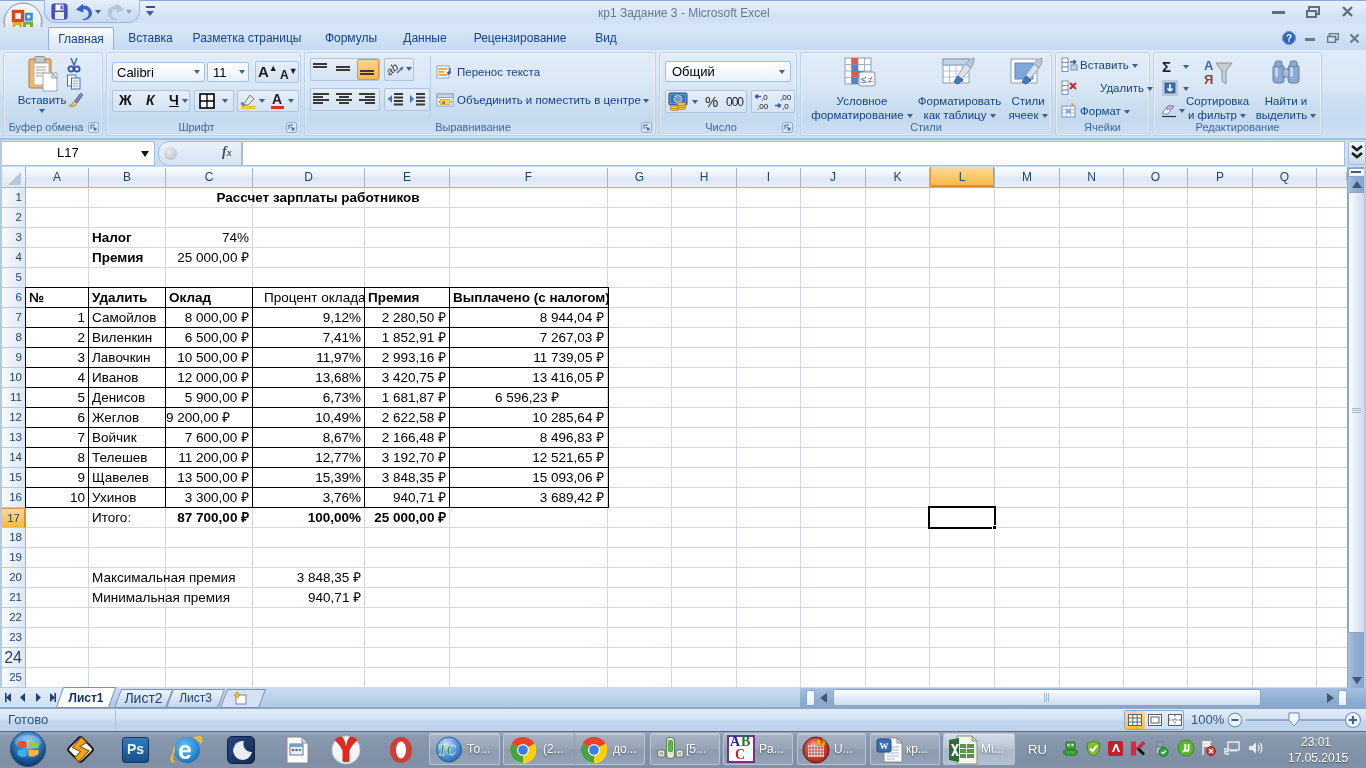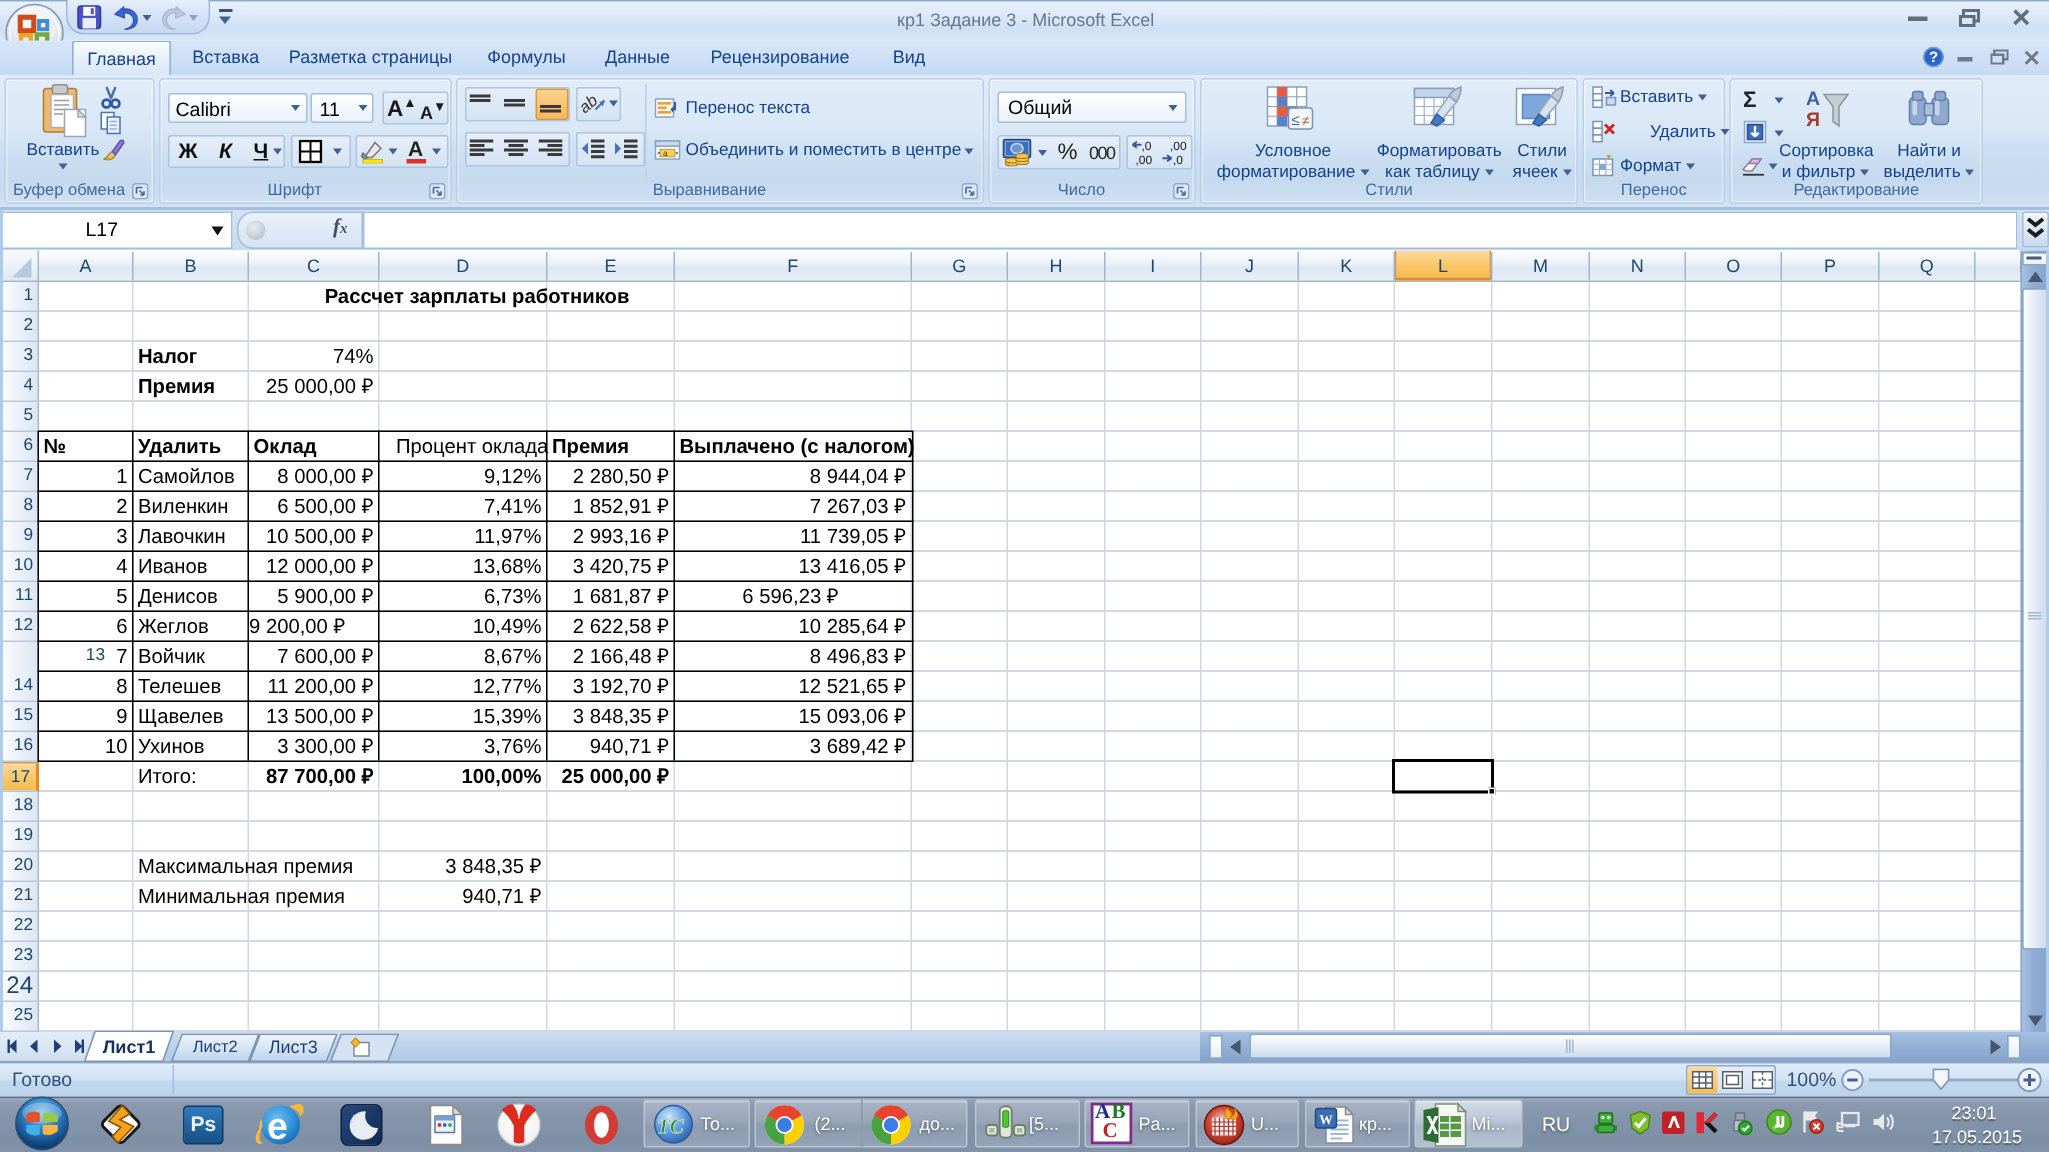--- a/index.html
+++ b/index.html
@@ -112,21 +112,21 @@
   </svg>
 <div class="abs" style="left:659px;top:52px;width:138px;height:84px;border:1px solid #bcd0e6;border-radius:3px;background:linear-gradient(#e2ecf9 0%,#d9e7f6 40%,#cde0f2 60%,#c5d9ee 82%,#cfdff1 100%);box-shadow:inset 0 0 0 1px rgba(255,255,255,.45);"></div>
 <div class="abs" style="left:659px;top:121px;width:124px;height:13px;font-size:11px;color:#3e6aa0;text-align:center;">Число</div>
 <svg class="abs" style="left:782px;top:122px;" width="11" height="11" viewBox="0 0 11 11">
     <rect x="0.5" y="0.5" width="10" height="10" rx="2" fill="#dce8f6" stroke="#8fa9c9"></rect>
     <path d="M3 3 L7 3 M3 3 L3 7 M5 5 L8 8 M8 8 L8 5.5 M8 8 L5.5 8" stroke="#3e6aa0" stroke-width="1.1" fill="none"></path>
   </svg>
 <div class="abs" style="left:800px;top:52px;width:252px;height:84px;border:1px solid #bcd0e6;border-radius:3px;background:linear-gradient(#e2ecf9 0%,#d9e7f6 40%,#cde0f2 60%,#c5d9ee 82%,#cfdff1 100%);box-shadow:inset 0 0 0 1px rgba(255,255,255,.45);"></div>
 <div class="abs" style="left:800px;top:121px;width:252px;height:13px;font-size:11px;color:#3e6aa0;text-align:center;">Стили</div>
 <div class="abs" style="left:1055px;top:52px;width:95px;height:84px;border:1px solid #bcd0e6;border-radius:3px;background:linear-gradient(#e2ecf9 0%,#d9e7f6 40%,#cde0f2 60%,#c5d9ee 82%,#cfdff1 100%);box-shadow:inset 0 0 0 1px rgba(255,255,255,.45);"></div>
-<div class="abs" style="left:1055px;top:121px;width:95px;height:13px;font-size:11px;color:#3e6aa0;text-align:center;">Перенос</div>
+<div class="abs" style="left:1055px;top:121px;width:95px;height:13px;font-size:11px;color:#3e6aa0;text-align:center;">Ячейки</div>
 <div class="abs" style="left:1153px;top:52px;width:169px;height:84px;border:1px solid #bcd0e6;border-radius:3px;background:linear-gradient(#e2ecf9 0%,#d9e7f6 40%,#cde0f2 60%,#c5d9ee 82%,#cfdff1 100%);box-shadow:inset 0 0 0 1px rgba(255,255,255,.45);"></div>
 <div class="abs" style="left:1153px;top:121px;width:169px;height:13px;font-size:11px;color:#3e6aa0;text-align:center;">Редактирование</div>
 
 <svg class="abs" style="left:26px;top:56px;" width="34" height="36" viewBox="0 0 34 36">
  <rect x="3" y="3" width="22" height="29" rx="2" fill="#edb96e" stroke="#ad7b33"></rect>
  <rect x="9" y="0.5" width="10" height="6" rx="1.5" fill="#c9c9c9" stroke="#8d8d8d"></rect>
  <rect x="8" y="7" width="15" height="22" fill="#fdfdfd" stroke="#b0b0b0"></rect>
  <g stroke="#9c9c9c" stroke-width="1">
       <path d="M10 11 H20 M10 14 H20 M10 17 H20 M10 20 H16"></path>
     </g>
@@ -489,21 +489,21 @@
 <div class="abs" style="left:0;top:228px;width:26px;height:20px;text-align:right;padding-right:4px;line-height:19px;font-size:11.5px;color:#1e4669;border-bottom:1px solid #b6c8dd;">3</div>
 <div class="abs" style="left:0;top:248px;width:26px;height:20px;text-align:right;padding-right:4px;line-height:19px;font-size:11.5px;color:#1e4669;border-bottom:1px solid #b6c8dd;">4</div>
 <div class="abs" style="left:0;top:268px;width:26px;height:20px;text-align:right;padding-right:4px;line-height:19px;font-size:11.5px;color:#1e4669;border-bottom:1px solid #b6c8dd;">5</div>
 <div class="abs" style="left:0;top:288px;width:26px;height:20px;text-align:right;padding-right:4px;line-height:19px;font-size:11.5px;color:#1e4669;border-bottom:1px solid #b6c8dd;">6</div>
 <div class="abs" style="left:0;top:308px;width:26px;height:20px;text-align:right;padding-right:4px;line-height:19px;font-size:11.5px;color:#1e4669;border-bottom:1px solid #b6c8dd;">7</div>
 <div class="abs" style="left:0;top:328px;width:26px;height:20px;text-align:right;padding-right:4px;line-height:19px;font-size:11.5px;color:#1e4669;border-bottom:1px solid #b6c8dd;">8</div>
 <div class="abs" style="left:0;top:348px;width:26px;height:20px;text-align:right;padding-right:4px;line-height:19px;font-size:11.5px;color:#1e4669;border-bottom:1px solid #b6c8dd;">9</div>
 <div class="abs" style="left:0;top:368px;width:26px;height:20px;text-align:right;padding-right:4px;line-height:19px;font-size:11.5px;color:#1e4669;border-bottom:1px solid #b6c8dd;">10</div>
 <div class="abs" style="left:0;top:388px;width:26px;height:20px;text-align:right;padding-right:4px;line-height:19px;font-size:11.5px;color:#1e4669;border-bottom:1px solid #b6c8dd;">11</div>
 <div class="abs" style="left:0;top:408px;width:26px;height:20px;text-align:right;padding-right:4px;line-height:19px;font-size:11.5px;color:#1e4669;border-bottom:1px solid #b6c8dd;">12</div>
-<div class="abs" style="left:0;top:428px;width:26px;height:20px;text-align:right;padding-right:4px;line-height:19px;font-size:11.5px;color:#1e4669;border-bottom:1px solid #b6c8dd;margin-left:48px;">13</div>
+<div class="abs" style="left:0;top:428px;width:26px;height:20px;text-align:right;padding-right:4px;line-height:19px;font-size:11.5px;color:#1e4669;border-bottom:1px solid #b6c8dd;">13</div>
 <div class="abs" style="left:0;top:448px;width:26px;height:20px;text-align:right;padding-right:4px;line-height:19px;font-size:11.5px;color:#1e4669;border-bottom:1px solid #b6c8dd;">14</div>
 <div class="abs" style="left:0;top:468px;width:26px;height:20px;text-align:right;padding-right:4px;line-height:19px;font-size:11.5px;color:#1e4669;border-bottom:1px solid #b6c8dd;">15</div>
 <div class="abs" style="left:0;top:488px;width:26px;height:20px;text-align:right;padding-right:4px;line-height:19px;font-size:11.5px;color:#1e4669;border-bottom:1px solid #b6c8dd;">16</div>
 <div class="abs" style="left:0;top:508px;width:26px;height:20px;background:linear-gradient(#fbd9a2,#f9c96d 50%,#f6bb50);border-right:2px solid #e78a23;border-top:1px solid #e2963f;text-align:right;padding-right:4px;line-height:19px;font-size:11.5px;color:#1e4669;border-bottom:1px solid #b6c8dd;">17</div>
 <div class="abs" style="left:0;top:528px;width:26px;height:20px;text-align:right;padding-right:4px;line-height:19px;font-size:11.5px;color:#1e4669;border-bottom:1px solid #b6c8dd;">18</div>
 <div class="abs" style="left:0;top:548px;width:26px;height:20px;text-align:right;padding-right:4px;line-height:19px;font-size:11.5px;color:#1e4669;border-bottom:1px solid #b6c8dd;">19</div>
 <div class="abs" style="left:0;top:568px;width:26px;height:20px;text-align:right;padding-right:4px;line-height:19px;font-size:11.5px;color:#1e4669;border-bottom:1px solid #b6c8dd;">20</div>
 <div class="abs" style="left:0;top:588px;width:26px;height:20px;text-align:right;padding-right:4px;line-height:19px;font-size:11.5px;color:#1e4669;border-bottom:1px solid #b6c8dd;">21</div>
 <div class="abs" style="left:0;top:608px;width:26px;height:20px;text-align:right;padding-right:4px;line-height:19px;font-size:11.5px;color:#1e4669;border-bottom:1px solid #b6c8dd;">22</div>
 <div class="abs" style="left:0;top:628px;width:26px;height:20px;text-align:right;padding-right:4px;line-height:19px;font-size:11.5px;color:#1e4669;border-bottom:1px solid #b6c8dd;">23</div>
@@ -642,21 +642,21 @@
 <svg class="abs" style="left:114px;top:689px;" width="59" height="19" viewBox="0 0 59 19">
     <defs>
       <linearGradient id="st114" x1="0" y1="0" x2="0" y2="1">
         <stop offset="0" stop-color="#eef4fb"></stop>
         <stop offset="0.5" stop-color="#d8e5f4"></stop>
         <stop offset="1" stop-color="#bed3ec"></stop>
       </linearGradient>
     </defs>
     <path d="M7.5 0.5 L58.5 0.5 L51.5 18.5 L0.5 18.5 Z" fill="url(#st114)" stroke="#7e92ad" stroke-width="1"></path>
   </svg>
-<div class="abs" style="left:118px;top:690px;width:51px;height:17px;line-height:17px;font-size:11px;color:#1e3f77;text-align:center;">Лист2</div>
+<div class="abs" style="left:118px;top:690px;width:51px;height:17px;line-height:17px;font-size:14px;color:#1e3f77;text-align:center;">Лист2</div>
 <svg class="abs" style="left:166px;top:689px;" width="59" height="19" viewBox="0 0 59 19">
     <defs>
       <linearGradient id="st166" x1="0" y1="0" x2="0" y2="1">
         <stop offset="0" stop-color="#eef4fb"></stop>
         <stop offset="0.5" stop-color="#d8e5f4"></stop>
         <stop offset="1" stop-color="#bed3ec"></stop>
       </linearGradient>
     </defs>
     <path d="M7.5 0.5 L58.5 0.5 L51.5 18.5 L0.5 18.5 Z" fill="url(#st166)" stroke="#7e92ad" stroke-width="1"></path>
   </svg>

